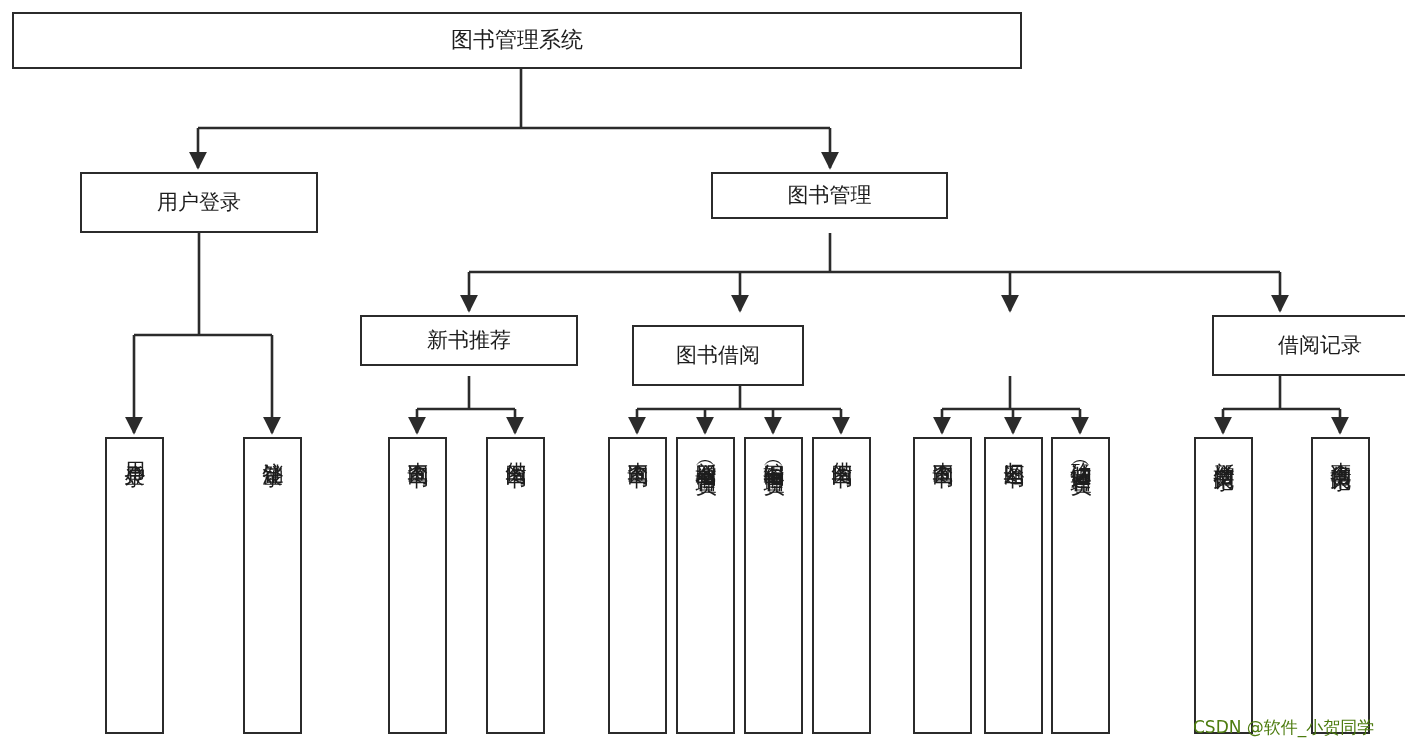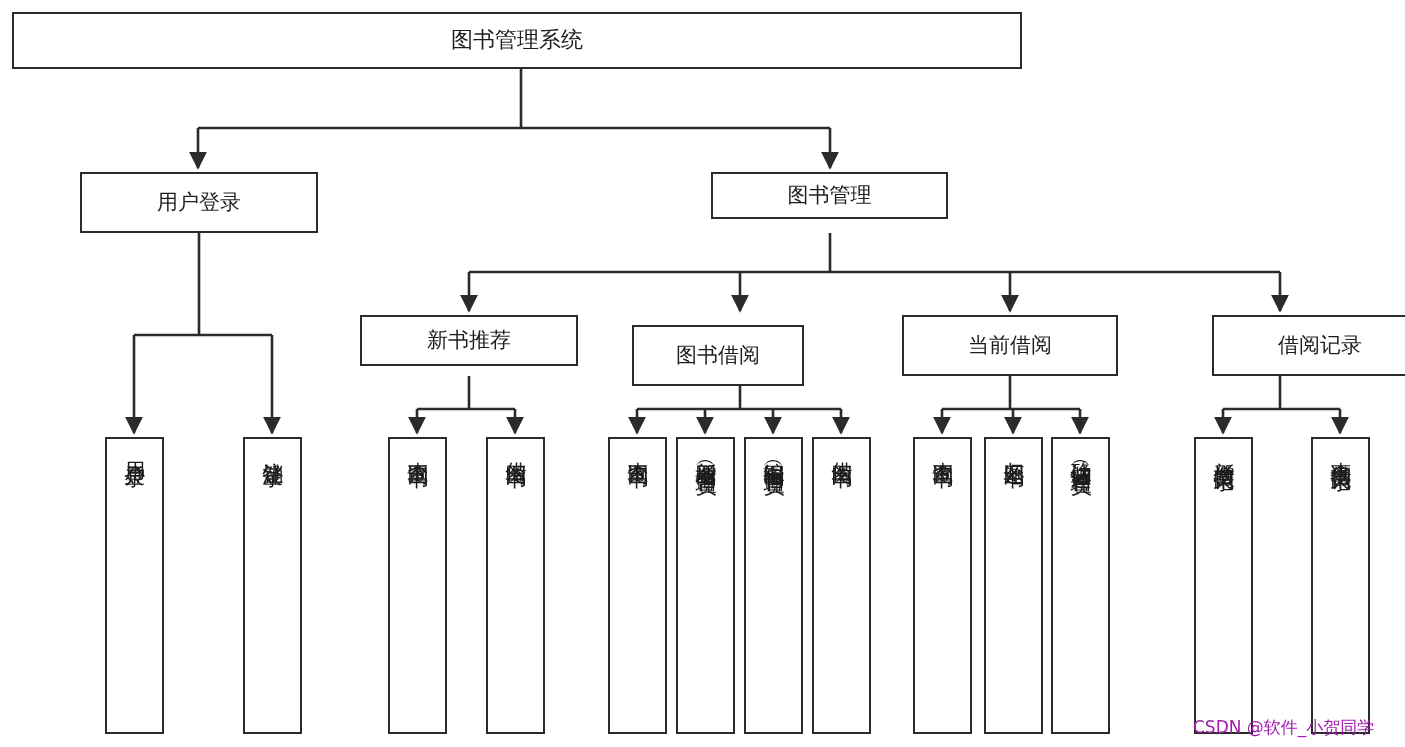--- a/index.html
+++ b/index.html
@@ -65,21 +65,21 @@
     text-orientation: upright;
     letter-spacing: 2px;
     line-height: 1.0;
     white-space: nowrap;
   }
   
   #watermark {
     position: absolute;
     z-index: 3;
     font-size: 17px;
-    color: #a21caf;
+    color: #4d7c0f;
     white-space: nowrap;
     pointer-events: none;
   }
 </style>
 </head>
 <body>
 
 <div id="canvas">
 
   <svg id="wires" viewBox="0 0 1405 747" xmlns="http://www.w3.org/2000/svg">
@@ -142,23 +142,20 @@
   <div class="node branch" style="left:711px; top:172px; width:237px; height:47px;">
     <span class="label">图书管理</span>
   </div>
 
   <div class="node branch" style="left:360px; top:315px; width:218px; height:51px;justify-content:center;">
     <span class="label">新书推荐</span>
   </div>
   <div class="node branch" style="left:632px; top:325px; width:172px; height:61px;">
     <span class="label">图书借阅</span>
   </div>
-  <div class="node branch" style="left:902px; top:315px; width:216px; height:61px;">
-    <span class="label">当前借阅</span>
-  </div>
   <div class="node branch" style="left:1172px; top:315px; width:216px; height:61px;margin-left:40px;">
     <span class="label">借阅记录</span>
   </div>
 
   <div class="node leaf" style="left:105px; top:437px; width:59px; height:297px;">
     <span class="label">用户登录</span>
   </div>
   <div class="node leaf" style="left:243px; top:437px; width:59px; height:297px;">
     <span class="label">注销登录</span>
   </div>

